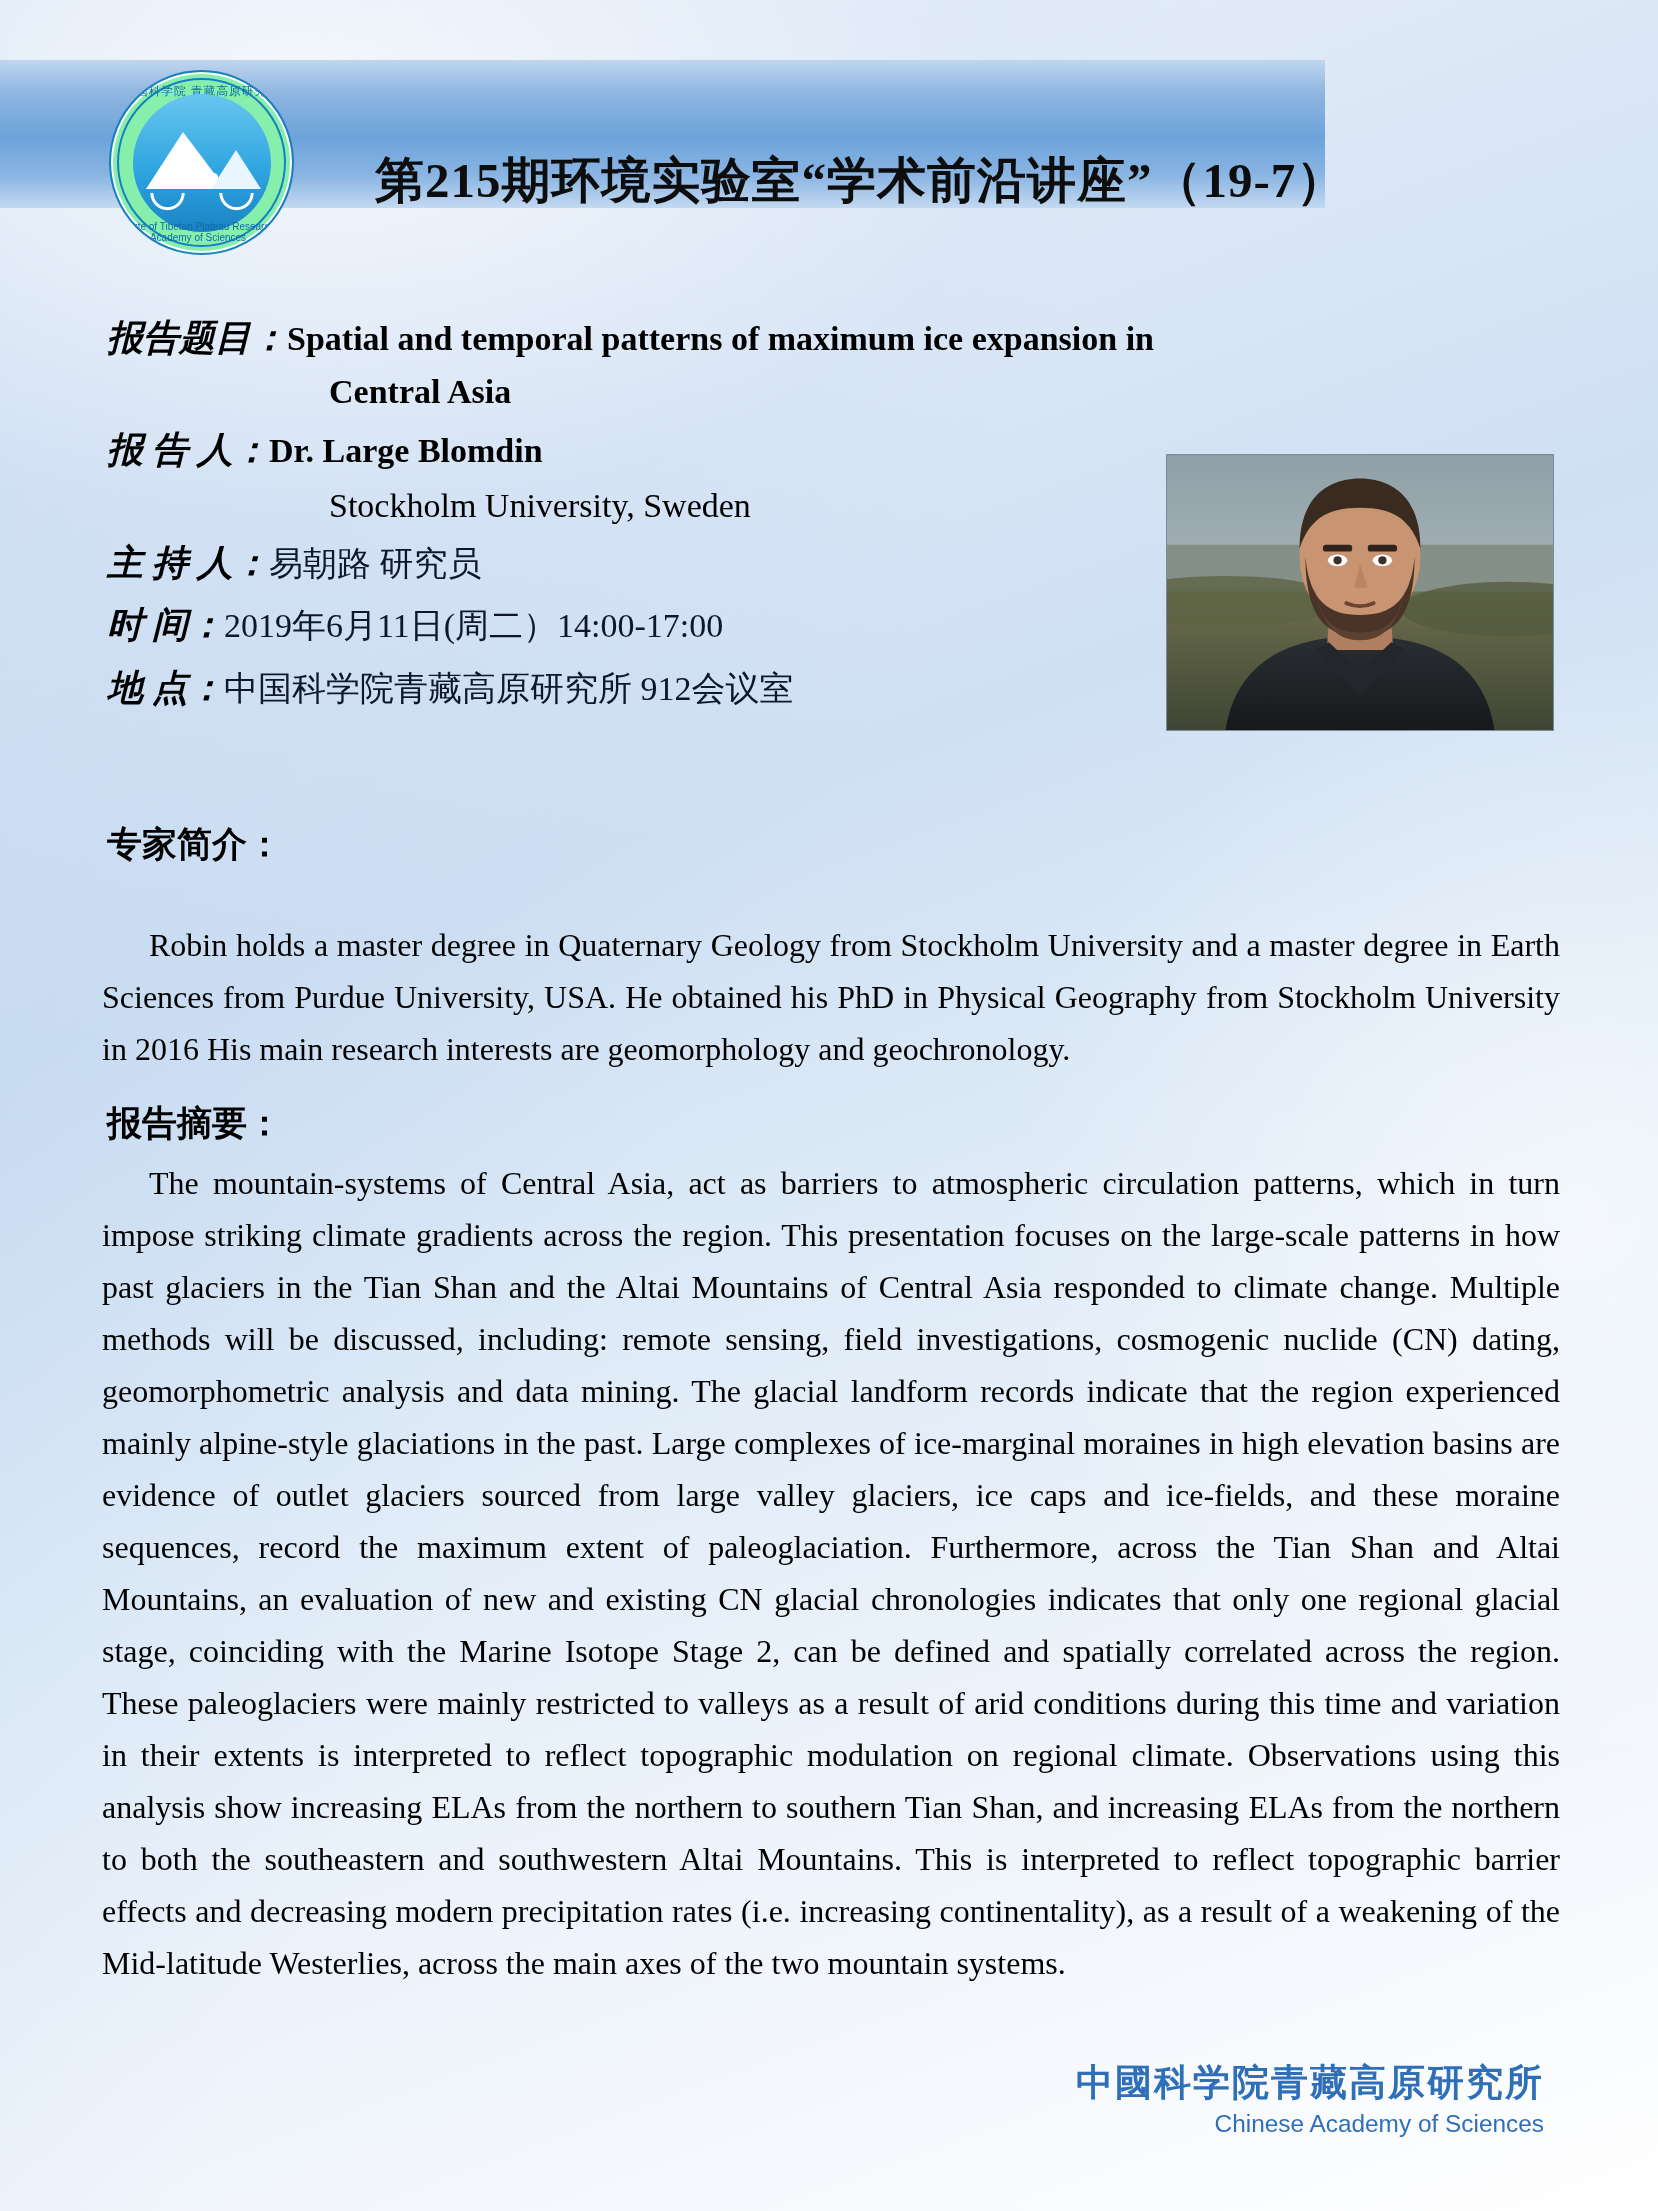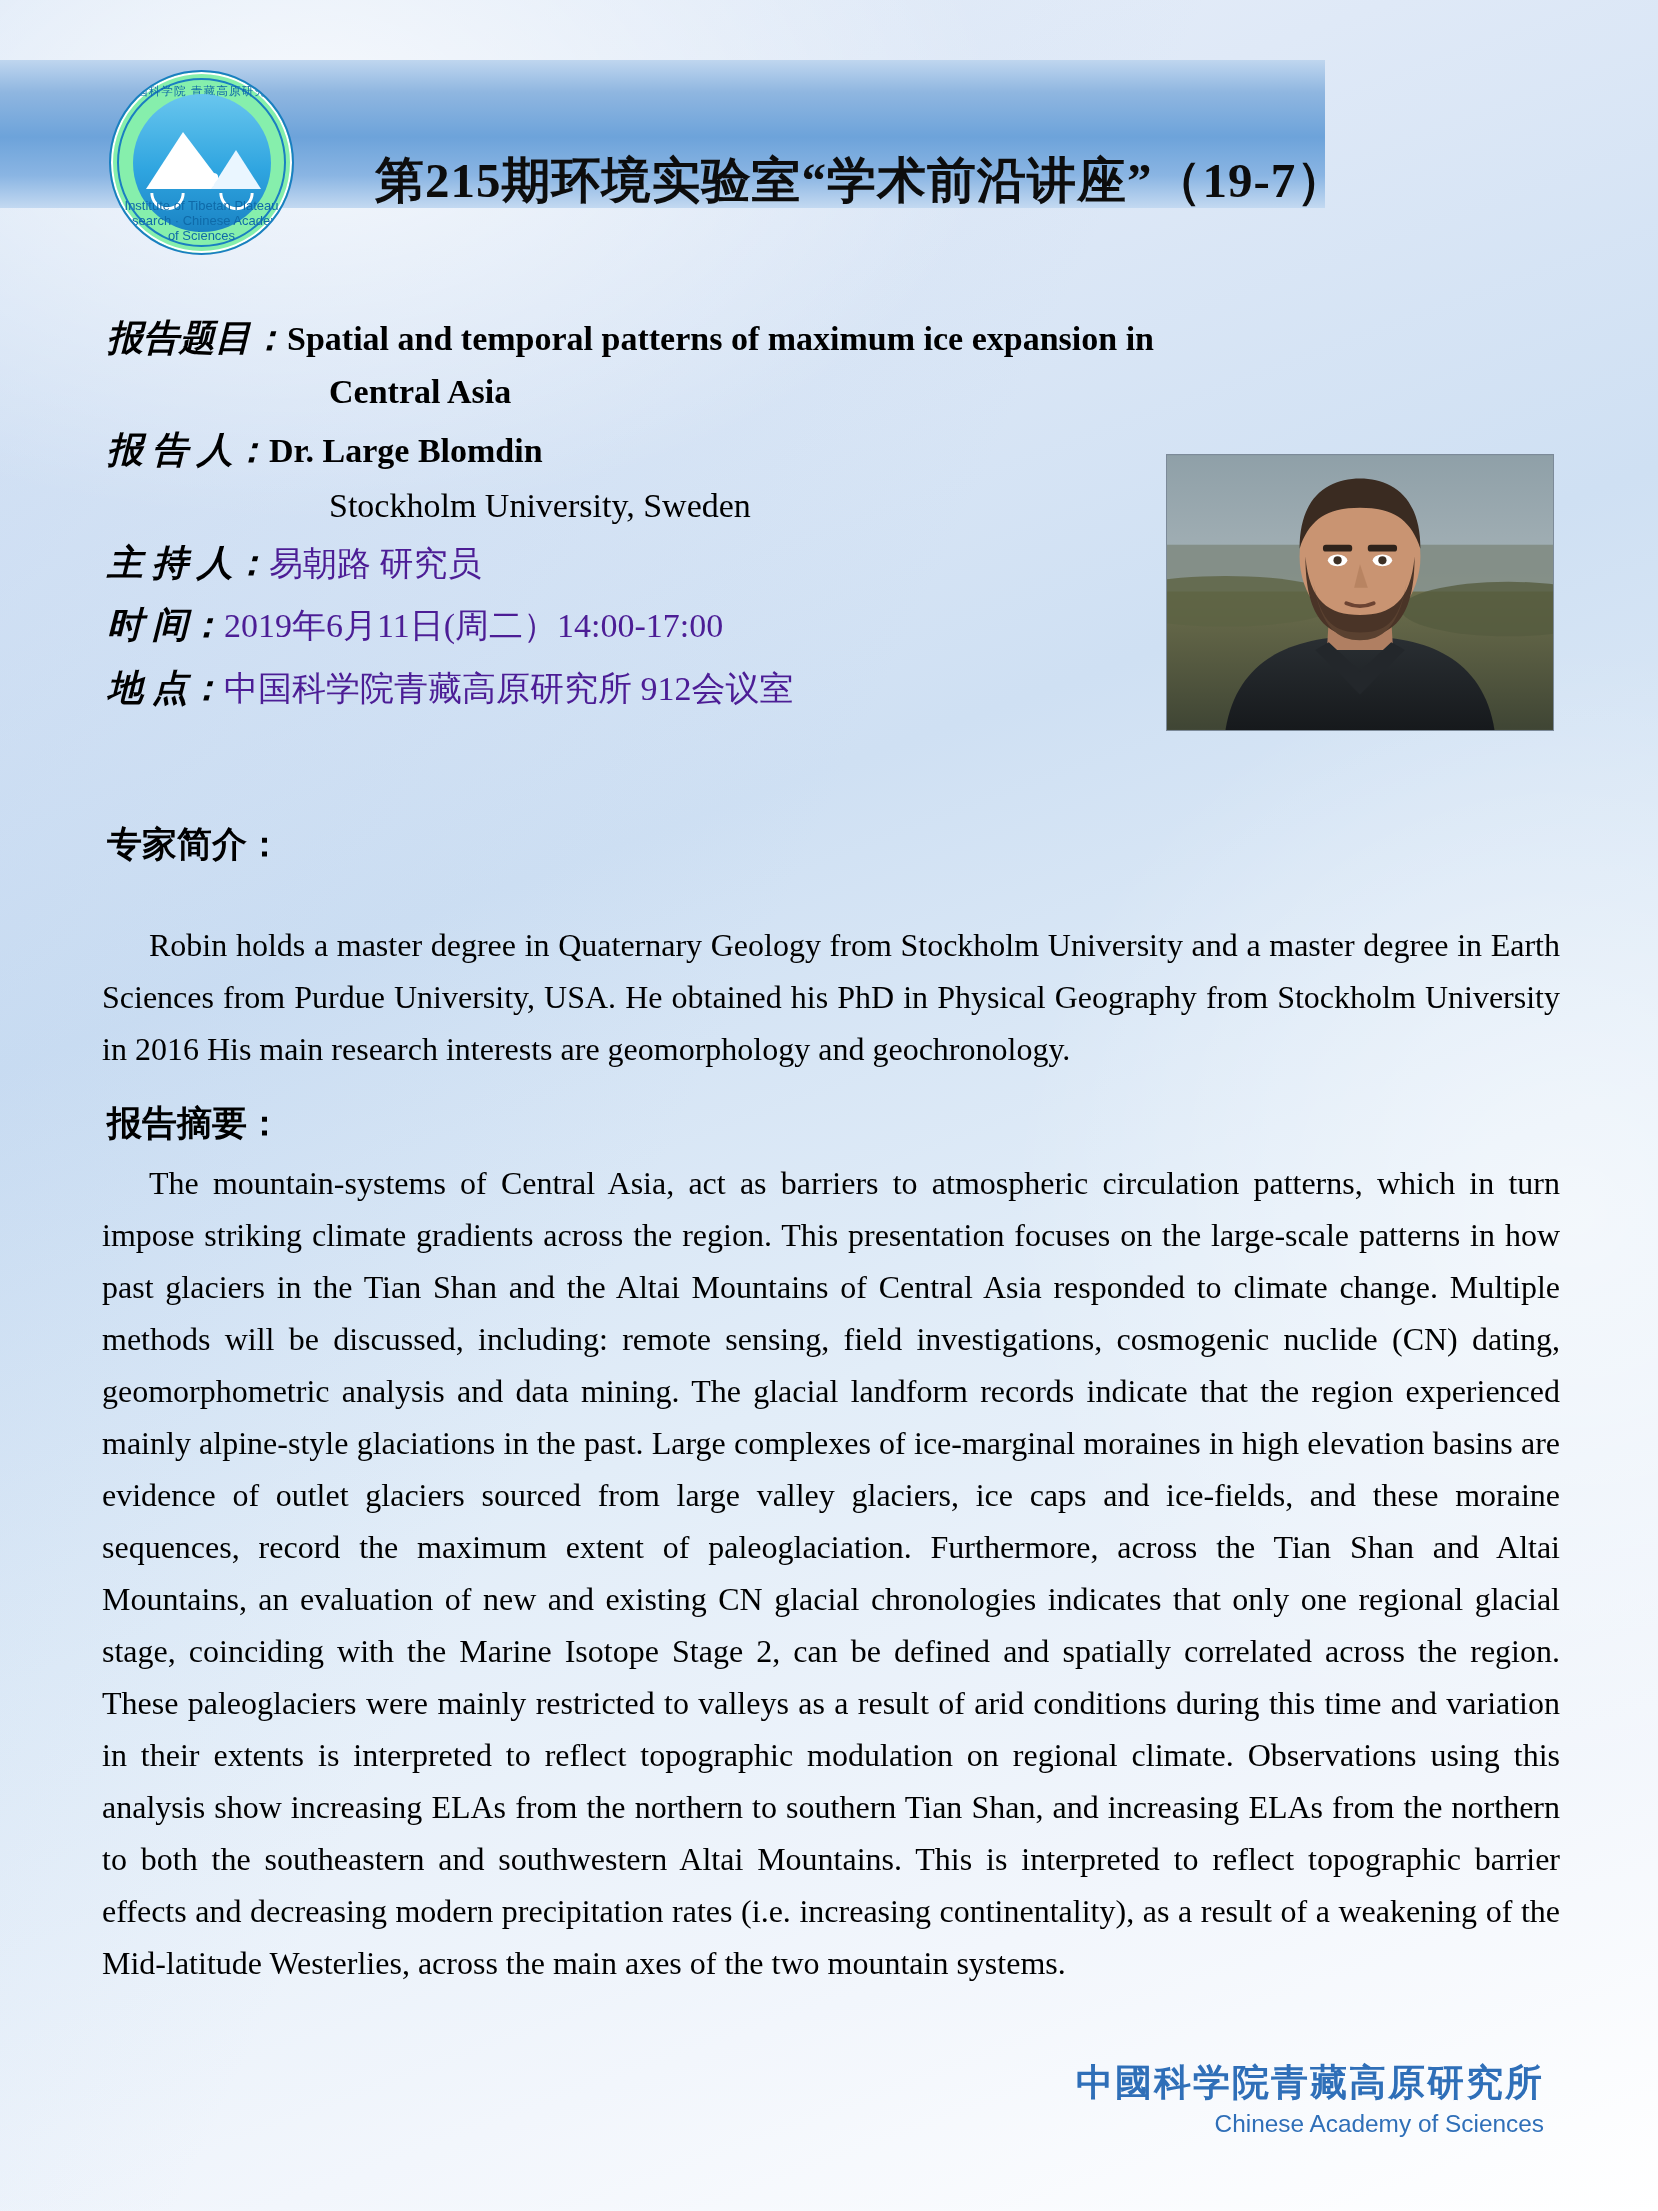--- a/index.html
+++ b/index.html
@@ -112,22 +112,22 @@
     text-align: center;
     font-size: 11.7px;
     color: #0f6aa8;
     font-family: "Liberation Sans", sans-serif;
     letter-spacing: 1px;
   }
   .logo-text-bottom {
     position: absolute;
     left: 0; right: 0;
     bottom: 9.8px;
-    text-align: center;
-    font-size: 13px;
+    text-align: left;
+    font-size: 10px;
     color: #0f6aa8;
     font-family: "Liberation Sans", sans-serif;
     margin-top: 44px;
   }
   .logo-itp {
     position: absolute;
     left: 0; right: 0;
     bottom: 41px;
     text-align: center;
     font-size: 19.5px;
@@ -160,21 +160,21 @@
   }
   .value-en {
     font-family: "Liberation Serif", serif;
     font-weight: bold;
     font-size: 34px;
     color: #000;
   }
   .value-cn {
     font-family: "Liberation Serif", serif;
     font-size: 34px;
-    color: #4c1d95;
+    color: #0f172a;
   }
   .title-line2 {
     margin-left: 222px;
     margin-top: -3.9px;
     margin-bottom: 15.6px;
     font-family: "Liberation Serif", serif;
     font-weight: bold;
     font-size: 34px;
   }
   .affil-line {

